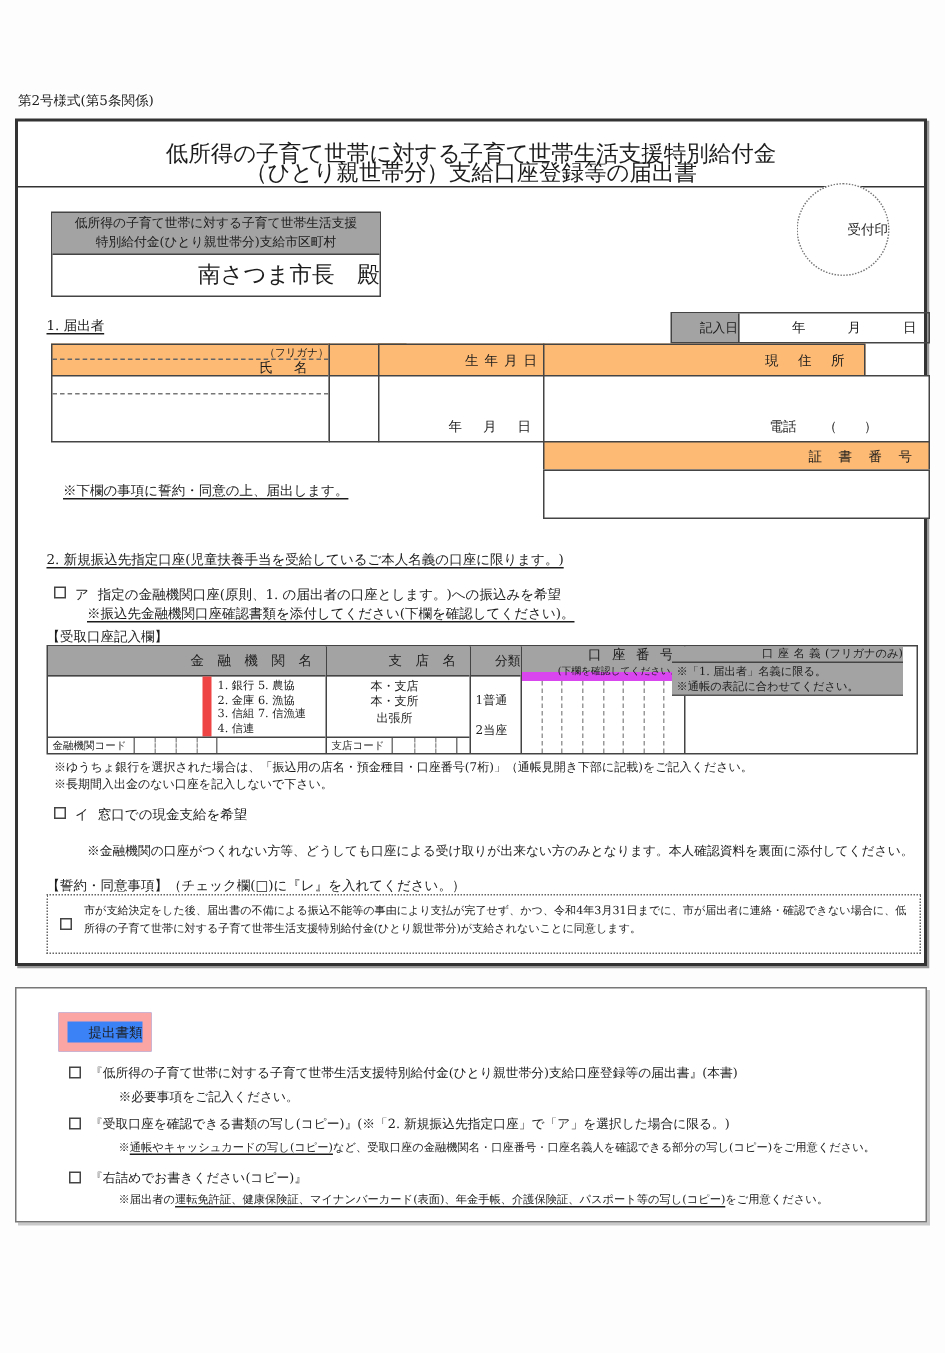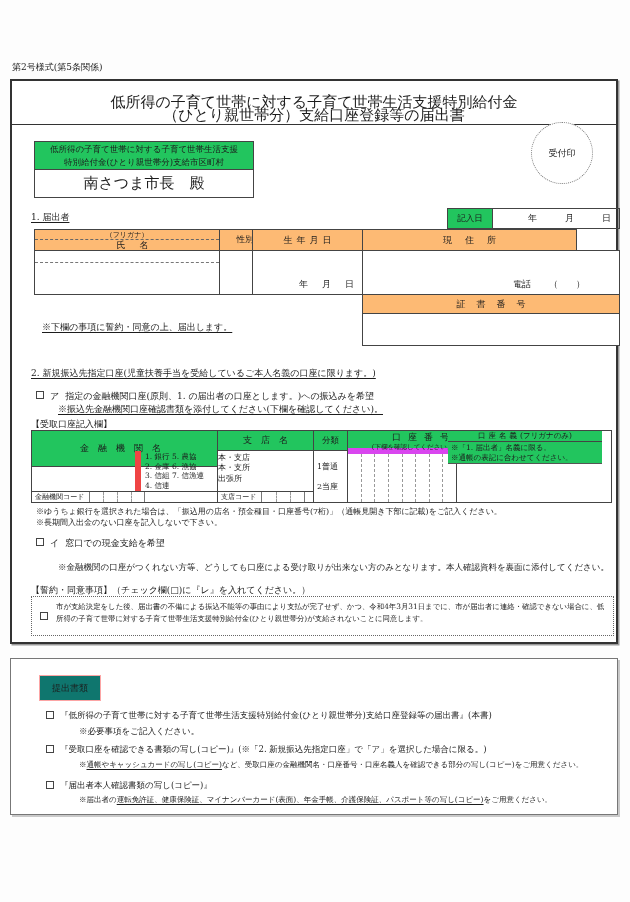--- a/index.html
+++ b/index.html
@@ -1,23 +1,23 @@
 <!DOCTYPE html>
 <html><head>
 <meta charset="utf-8">
 <style>
   *{margin:0;padding:0;box-sizing:border-box}
   html,body{background:#ffffff}
   #page{position:relative;width:630px;height:902px;background:#fdfdfd;
         font-family:"DejaVu Serif","Liberation Serif",serif;color:#1c1c1c;font-size:9px;overflow:hidden}
   .abs{position:absolute}
-  .shade{background:#22c55e}
+  .shade{background:#a3a3a3}
   .cell{position:absolute;border:1px solid #444;background:#fff}
   .cellsh{position:absolute;border:1px solid #444;background:#fdba74}
-  .ctr{display:flex;align-items:center;justify-content:center}
+  .ctr{display:flex;align-items:center;justify-content:flex-end}
   .u{text-decoration:underline;text-underline-offset:2px}
   .cb{display:inline-block;width:8px;height:8px;border:1px solid #444;background:#fff;flex:none}
   .fs7{font-size:7px}.fs75{font-size:7.5px}.fs8{font-size:8px}.fs85{font-size:8.5px}.fs95{font-size:15px}
   .mainbox{position:absolute;left:10px;top:79px;width:608px;height:565px;border:2px solid #333;
            background:#fff;box-shadow:1.5px 1.5px 0 #999}
   .docbox{position:absolute;left:10px;top:658px;width:608px;height:157px;border:1px solid #777;
           background:#fff;box-shadow:2px 2px 0 #c9c9c9}
   .strip{position:absolute;top:0;bottom:0;border-right:1px solid #444}
   .strip:last-child{border-right:none}
   .dashcell{flex:1;border-left:1px dashed #999}
@@ -95,42 +95,42 @@
       <span>ア</span>
       <span>指定の金融機関口座(原則、1. の届出者の口座とします。)への振込みを希望</span>
     </div>
     <div class="abs u" style="left:46px;top:322px">※振込先金融機関口座確認書類を添付してください(下欄を確認してください)。</div>
 
     <div class="abs" style="left:19px;top:337px">【受取口座記入欄】</div>
 
     <div class="abs" style="left:19px;top:349px;width:581px;height:73px;border:1px solid #444;background:#fff">
 
       <div class="strip" style="left:0;width:186px">
-        <div class="shade ctr" style="height:36px;border-bottom:1px solid #444;letter-spacing:9px;padding-left:1px">金融機関名</div>
+        <div class="shade ctr" style="height:20px;border-bottom:1px solid #444;letter-spacing:9px;padding-left:1px">金融機関名</div>
         <div style="position:absolute;left:0;top:20px;width:103px;height:40px"></div>
         <div class="fs75" style="position:absolute;left:103px;top:20px;width:83px;height:40px;border-left:6px solid #ef4444;padding:1px 0 0 4px;line-height:1.28">
           <div>1. 銀行 5. 農協</div>
           <div>2. 金庫 6. 漁協</div>
           <div>3. 信組 7. 信漁連</div>
           <div>4. 信連</div>
         </div>
         <div class="coderow">
           <span class="fs7" style="padding-left:3px;flex:none">金融機関コード</span>
           <span style="display:flex;width:56px;height:100%;margin-left:5px;border-right:1px solid #777">
             <span class="dashcell"></span>
             <span class="dashcell"></span>
             <span class="dashcell"></span>
             <span class="dashcell"></span>
           </span>
         </div>
       </div>
 
       <div class="strip" style="left:186px;width:96px">
         <div class="shade ctr" style="height:20px;border-bottom:1px solid #444;letter-spacing:9px;padding-left:9px">支店名</div>
-        <div class="fs8" style="text-align:left;padding:2px 5px 0 0;line-height:1.3">
+        <div class="fs8" style="text-align:center;padding:2px 5px 0 0;line-height:1.3">
           <div>本・支店</div>
           <div>本・支所</div>
           <div>出張所</div>
         </div>
         <div class="coderow">
           <span class="fs7" style="padding-left:3px;flex:none">支店コード</span>
           <span style="display:flex;width:44px;height:100%;margin-left:5px;border-right:1px solid #777">
             <span class="dashcell"></span>
             <span class="dashcell"></span>
             <span class="dashcell"></span>
@@ -188,38 +188,38 @@
 
     <div class="abs" style="left:19px;top:503px">【誓約・同意事項】（チェック欄(□)に『レ』を入れてください。）</div>
     <div class="abs" style="left:19px;top:515px;width:583px;height:40px;border:1px dotted #666;background:#fff">
       <span class="cb abs" style="left:8px;top:15px"></span>
       <div style="margin:4px 6px 0 24px;font-size:7.4px;line-height:1.6">市が支給決定をした後、届出書の不備による振込不能等の事由により支払が完了せず、かつ、令和4年3月31日までに、市が届出者に連絡・確認できない場合に、低所得の子育て世帯に対する子育て世帯生活支援特別給付金(ひとり親世帯分)が支給されないことに同意します。</div>
     </div>
 
   </div>
 
   <div class="docbox">
-    <div class="abs ctr" style="left:28px;top:16px;width:62px;height:26px;border:1px solid #fca5a5;background:#0f766e">提出書類</div>
+    <div class="abs ctr" style="left:28px;top:16px;width:62px;height:26px;border:6px solid #fca5a5;background:#3b82f6">提出書類</div>
 
     <div class="abs row" style="left:35px;top:51px">
       <span class="cb" style="margin-top:1px"></span>
       <span class="fs85">『低所得の子育て世帯に対する子育て世帯生活支援特別給付金(ひとり親世帯分)支給口座登録等の届出書』(本書)</span>
     </div>
     <div class="abs fs85" style="left:68px;top:67px">※必要事項をご記入ください。</div>
 
     <div class="abs row" style="left:35px;top:85px">
       <span class="cb" style="margin-top:1px"></span>
       <span class="fs85">『受取口座を確認できる書類の写し(コピー)』(※「2. 新規振込先指定口座」で「ア」を選択した場合に限る。)</span>
     </div>
     <div class="abs fs75" style="left:68px;top:101px;width:534px">
       <span>※</span><span class="u">通帳やキャッシュカードの写し(コピー)</span><span>など、受取口座の金融機関名・口座番号・口座名義人を確認できる部分の写し(コピー)をご用意ください。</span>
     </div>
 
     <div class="abs row" style="left:35px;top:121px">
       <span class="cb" style="margin-top:1px"></span>
-      <span class="fs85">『届出者本人確認書類の写し(コピー)』</span>
+      <span class="fs85">『右詰めでお書きください(コピー)』</span>
     </div>
     <div class="abs fs75" style="left:68px;top:136px;width:534px">
       <span>※届出者の</span><span class="u">運転免許証、健康保険証、マイナンバーカード(表面)、年金手帳、介護保険証、パスポート等の写し(コピー)</span><span>をご用意ください。</span>
     </div>
   </div>
 
 </div>
 
 </body></html>

